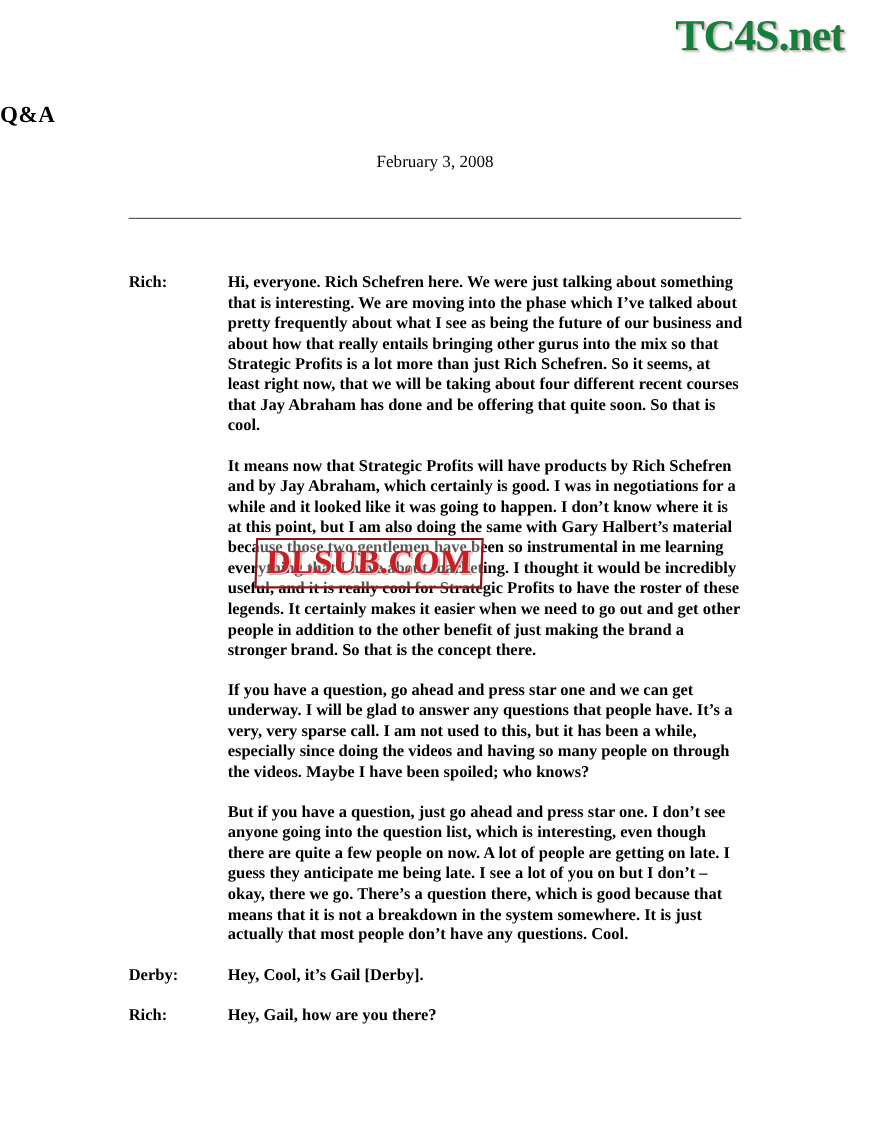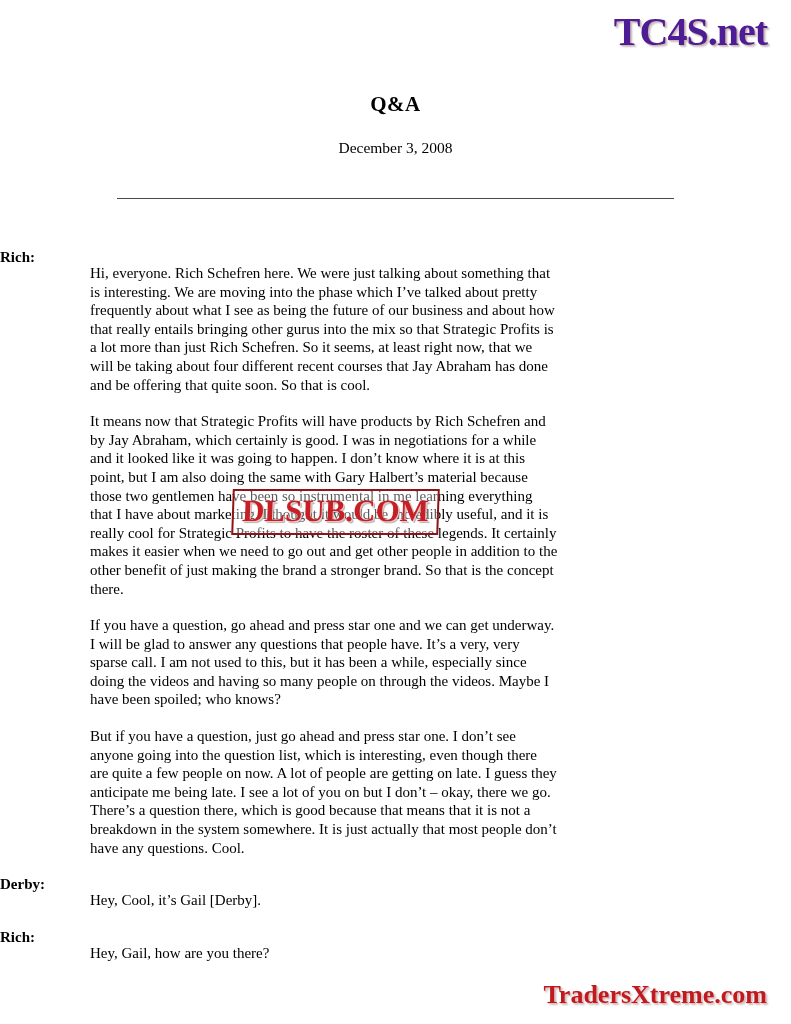--- a/index.html
+++ b/index.html
@@ -26,35 +26,34 @@
 
   
   .top-watermark {
     position: absolute;
     right: 24px;
     top: 8px;
     font-family: "Liberation Serif", serif;
     font-weight: bold;
     font-size: 40px;
     letter-spacing: -1px;
-    color: #4c1d95;
+    color: #15803d;
     text-shadow: 1px 1px 0 #d8b3b3, 2px 2px 2px rgba(0,0,0,0.25);
     white-space: nowrap;
   }
 
   
   .doc {
     position: absolute;
     left: 0;
     top: 0;
     width: 791px;
   }
 
   .doc-title {
-    text-align: center;
     font-size: 21px;
     font-weight: bold;
     margin-top: 92px;
     letter-spacing: 0.5px;
   }
 
   .doc-date {
     text-align: center;
     font-size: 15.5px;
     margin-top: 22px;
@@ -77,40 +76,42 @@
   }
 
   .entry {
     display: flex;
     align-items: flex-start;
     margin-bottom: 0;
   }
 
   .speaker {
     width: 90px;
+    margin-left: 117px;
     flex: 0 0 90px;
     font-weight: bold;
     font-size: 15px;
     line-height: 18.6px;
     padding-top: 0px;
   }
 
   .speech {
     flex: 1 1 auto;
     width: 468px;
     max-width: 468px;
     font-size: 15px;
     line-height: 18.6px;
     text-align: left;
     padding-right: 116px;
     box-sizing: content-box;
   }
 
   .speech p {
-    margin: 16px 0 18px 0;
+    margin: 0 0 18px 0;
+    font-weight: bold;
   }
   .speech p:last-child { margin-bottom: 0; }
 
   .entry + .entry { margin-top: 18px; }
 
   
   .center-watermark {
     position: absolute;
     left: 232px;
     top: 489px;
@@ -142,21 +143,21 @@
 </style>
 </head>
 <body>
 
 <div class="page">
 
   <div class="top-watermark">TC4S.net</div>
 
   <div class="doc">
     <div class="doc-title">Q&amp;A</div>
-    <div class="doc-date">December 3, 2008</div>
+    <div class="doc-date">February 3, 2008</div>
   </div>
 
   <div class="rule"></div>
 
   <div class="transcript">
 
     <div class="entry">
       <div class="speaker">Rich:</div>
       <div class="speech">
         <p>Hi, everyone. Rich Schefren here. We were just talking about something that is interesting. We are moving into the phase which I’ve talked about pretty frequently about what I see as being the future of our business and about how that really entails bringing other gurus into the mix so that Strategic Profits is a lot more than just Rich Schefren. So it seems, at least right now, that we will be taking about four different recent courses that Jay Abraham has done and be offering that quite soon. So that is cool.</p>
@@ -177,15 +178,14 @@
       <div class="speaker">Rich:</div>
       <div class="speech">
         <p>Hey, Gail, how are you there?</p>
       </div>
     </div>
 
   </div>
 
   <div class="center-watermark">DLSUB.COM</div>
 
-  <div class="bottom-watermark">TradersXtreme.com</div>
 
 </div>
 
 </body></html>

